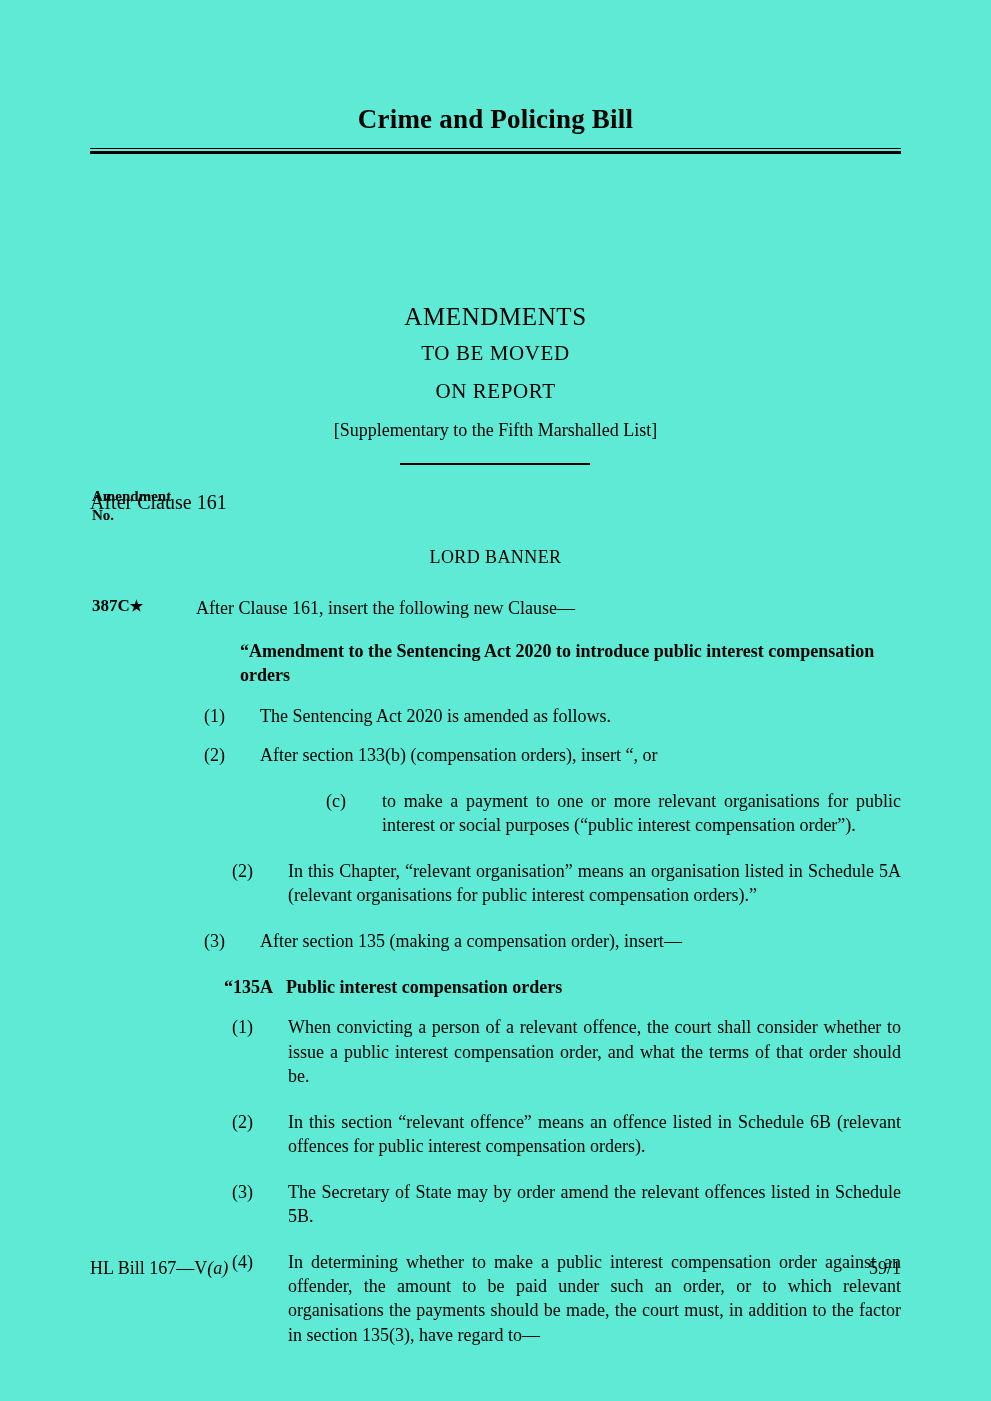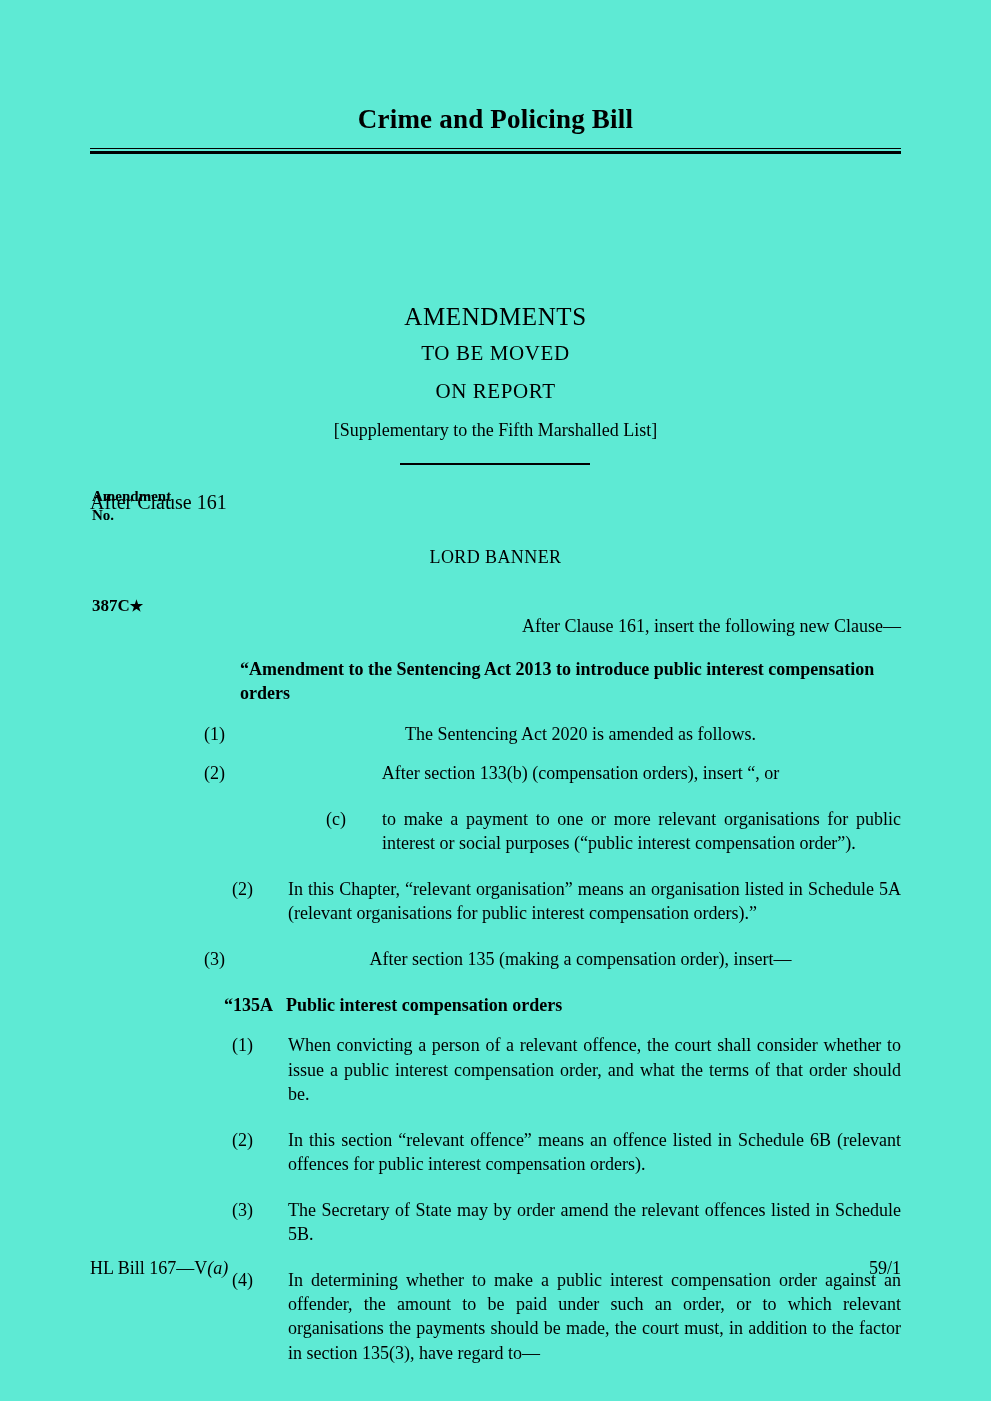--- a/index.html
+++ b/index.html
@@ -128,22 +128,22 @@
   .body-col {
     position: absolute;
     left: 196px;
     top: 0;
     width: 705px;
     font-size: 18px;
     line-height: 1.34;
   }
 
   .lead-line {
-    margin: 18px 0 20px 0;
-    text-align: right;
+    margin: 0 0 20px 0;
+    text-align: left;
   }
 
   .clause-title {
     margin: 0 0 16px 0;
     margin-left: 44px;
     width: 661px;
     font-weight: bold;
     font-size: 18px;
     line-height: 1.32;
     text-align: left;
@@ -161,21 +161,21 @@
     top: 0;
     width: 40px;
     text-align: left;
   }
   .row > .text {
     display: block;
     margin-left: 56px;
     text-align: justify;
     text-justify: inter-word;
   }
-  .row.nowrap > .text { text-align: center; }
+  .row.nowrap > .text { text-align: left; }
 
   
   .lvl1 { margin-left: 8px; }
   .lvl2 { margin-left: 36px; }
   .lvl3 { margin-left: 130px; }
 
   .sub-head {
     position: relative;
     margin: 12px 0 16px 0;
     margin-left: 28px;
@@ -231,21 +231,21 @@
   <div class="mover-name">LORD BANNER</div>
 
   <div class="amendment">
 
     <div class="amend-no"><span>387C</span><span class="star">★</span></div>
 
     <div class="body-col">
 
       <p class="lead-line">After Clause 161, insert the following new Clause—</p>
 
-      <p class="clause-title">“Amendment to the Sentencing Act 2013 to introduce public interest compensation orders</p>
+      <p class="clause-title">“Amendment to the Sentencing Act 2020 to introduce public interest compensation orders</p>
 
       <div class="row lvl1 nowrap">
         <span class="marker">(1)</span>
         <span class="text">The Sentencing Act 2020 is amended as follows.</span>
       </div>
 
       <div class="row lvl1 nowrap">
         <span class="marker">(2)</span>
         <span class="text">After section 133(b) (compensation orders), insert “, or</span>
       </div>

